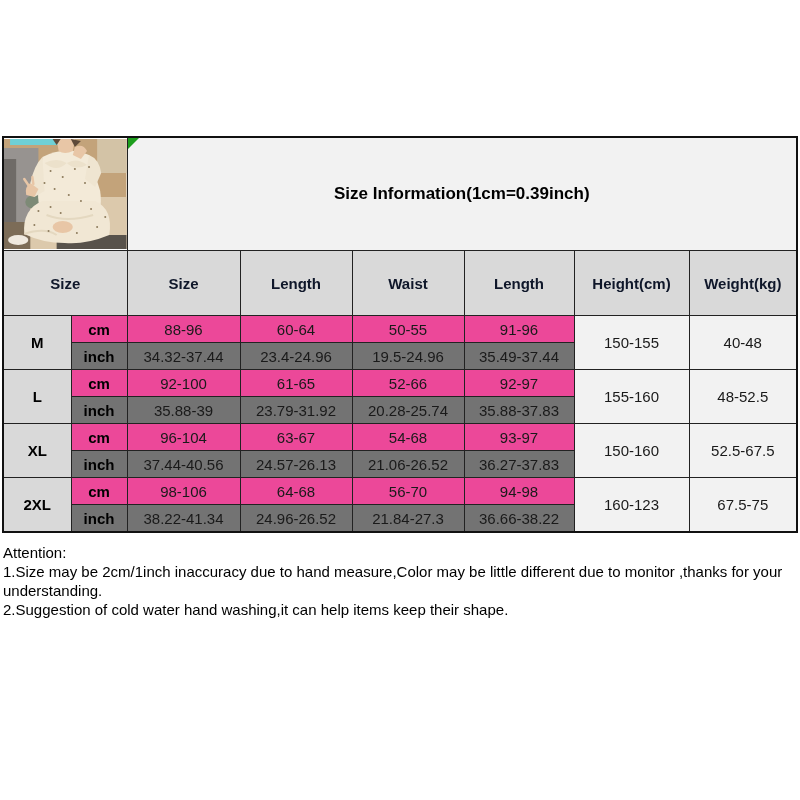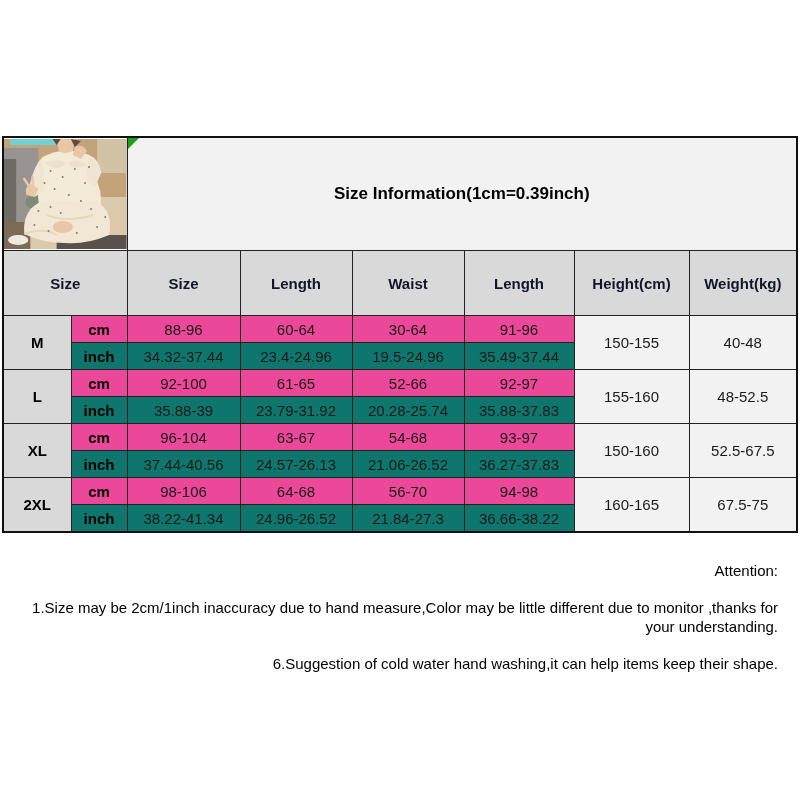--- a/index.html
+++ b/index.html
@@ -35,31 +35,31 @@
   .title-text { font-weight: bold; font-size: 17px; color: #000; }
   .green-tri {
     position: absolute; left: 0; top: 0; width: 0; height: 0;
     border-top: 11px solid #1d9e1d;
     border-right: 11px solid transparent;
   }
   tr.header-row td { background: #d9d9d9; font-weight: bold; font-size: 15px; height: 64px; color: #0f172a; }
   td.size-cell { background: #d9d9d9; font-weight: bold; font-size: 16px; color: #000; }
   td.unit-cell { font-weight: bold; font-size: 15px; color: #000; }
   tr.cm-row td { background: #ec4899; height: 26px; }
-  tr.inch-row td { background: #0f766e; height: 26px; }
+  tr.inch-row td { background: #737373; height: 26px; }
   td.merged-cell { background: #f2f2f2; margin-left: 44px; }
   tr.cm-row td.size-cell, tr.cm-row td.merged-cell { background: #d9d9d9; }
   tr.cm-row td.merged-cell { background: #f2f2f2; }
 
   
   .attention {
     position: absolute; left: 3px; top: 543px; width: 793px;
     font-size: 15px; line-height: 19px; color: #000;
   }
-  .attention p { margin: 18px; text-align: right; }
+  .attention p { margin: 0; }
 </style>
 </head>
 <body>
 
 <div class="sheet">
 
   <div class="table-wrap">
     <table class="size-table">
       <colgroup>
         <col style="width:68px">
@@ -139,21 +139,21 @@
         <td>Length</td>
         <td>Height(cm)</td>
         <td>Weight(kg)</td>
       </tr>
 
       <tr class="cm-row">
         <td class="size-cell" rowspan="2">M</td>
         <td class="unit-cell">cm</td>
         <td>88-96</td>
         <td>60-64</td>
-        <td>30-64</td>
+        <td>50-55</td>
         <td>91-96</td>
         <td class="merged-cell" rowspan="2">150-155</td>
         <td class="merged-cell" rowspan="2">40-48</td>
       </tr>
       <tr class="inch-row">
         <td class="unit-cell">inch</td>
         <td>34.32-37.44</td>
         <td>23.4-24.96</td>
         <td>19.5-24.96</td>
         <td>35.49-37.44</td>
@@ -195,33 +195,33 @@
         <td>36.27-37.83</td>
       </tr>
 
       <tr class="cm-row">
         <td class="size-cell" rowspan="2">2XL</td>
         <td class="unit-cell">cm</td>
         <td>98-106</td>
         <td>64-68</td>
         <td>56-70</td>
         <td>94-98</td>
-        <td class="merged-cell" rowspan="2">160-165</td>
+        <td class="merged-cell" rowspan="2">160-123</td>
         <td class="merged-cell" rowspan="2">67.5-75</td>
       </tr>
       <tr class="inch-row">
         <td class="unit-cell">inch</td>
         <td>38.22-41.34</td>
         <td>24.96-26.52</td>
         <td>21.84-27.3</td>
         <td>36.66-38.22</td>
       </tr>
     </tbody>
       </table>
   </div>
 
   <div class="attention">
     <p>Attention:</p>
     <p>1.Size may be 2cm/1inch inaccuracy due to hand measure,Color may be little different due to monitor ,thanks for your understanding.</p>
-    <p>6.Suggestion of cold water hand washing,it can help items keep their shape.</p>
+    <p>2.Suggestion of cold water hand washing,it can help items keep their shape.</p>
   </div>
 
 </div>
 
 </body></html>

